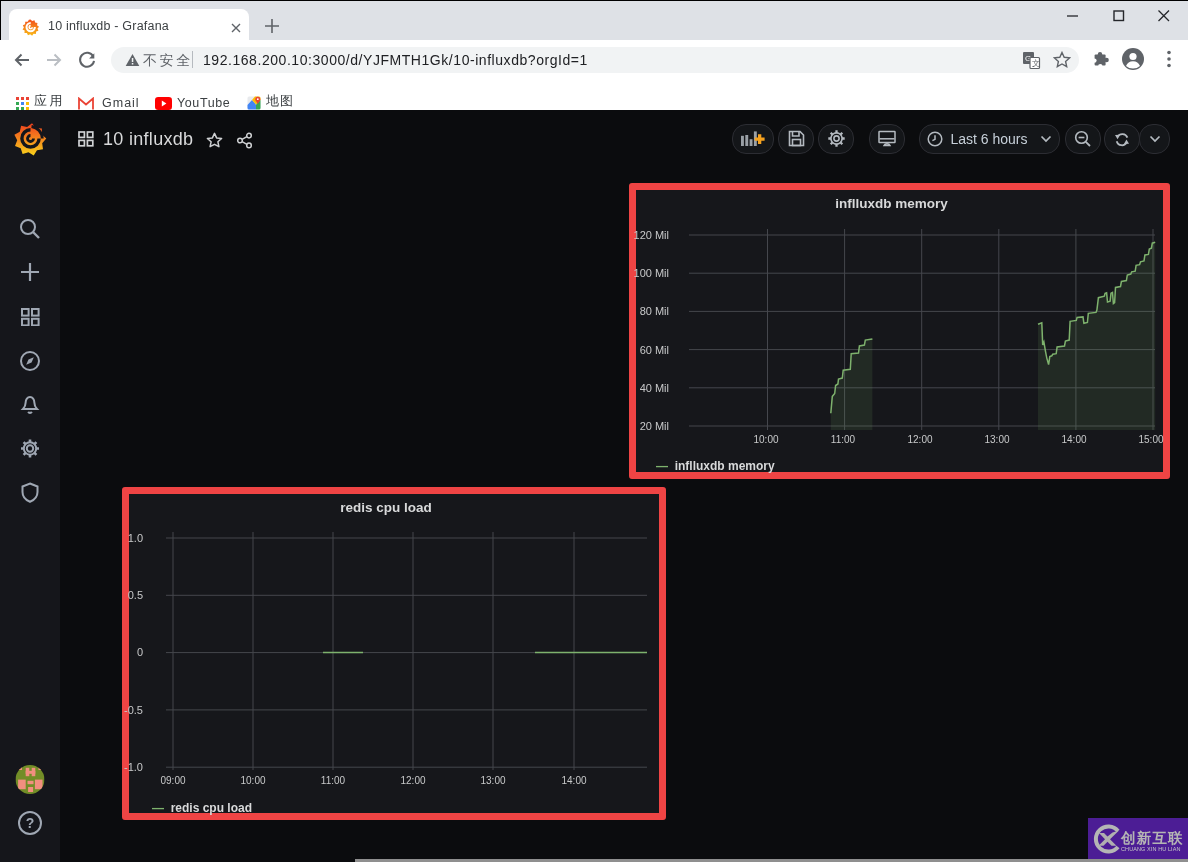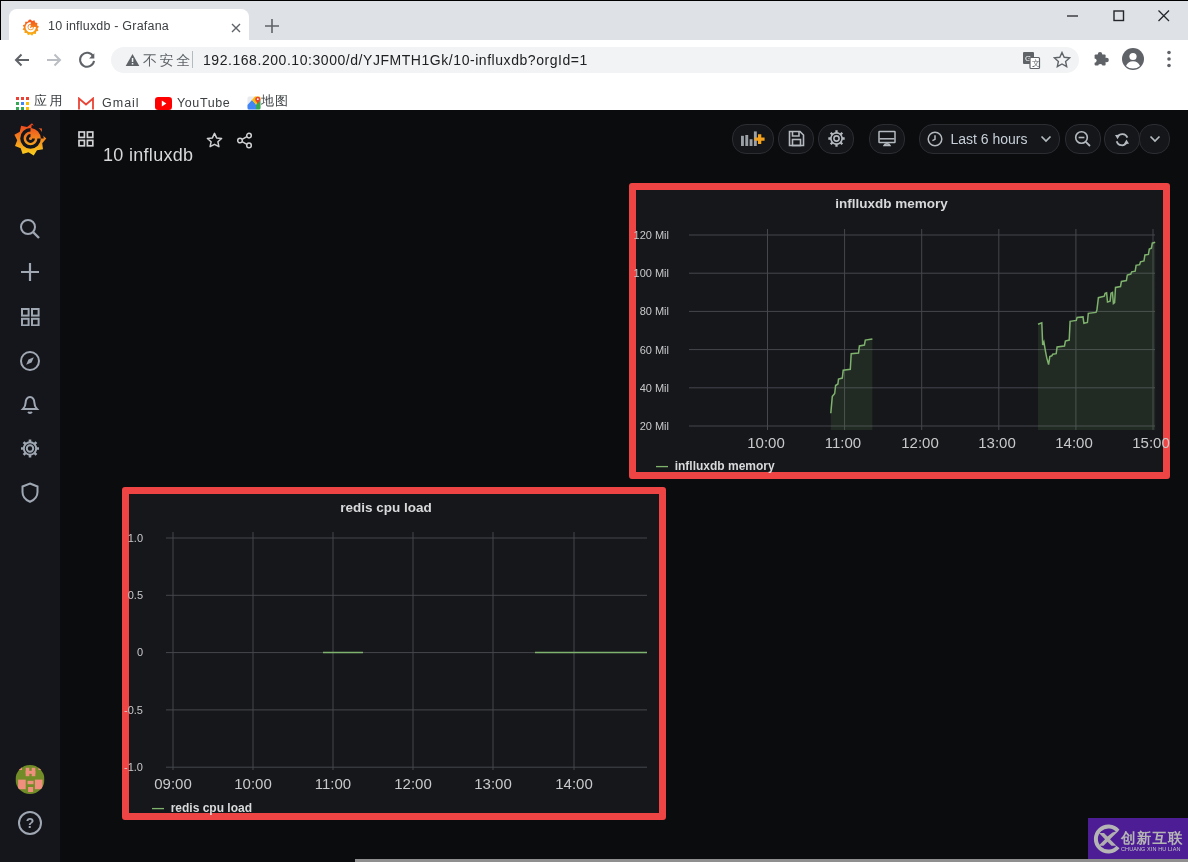--- a/index.html
+++ b/index.html
@@ -23,28 +23,28 @@
 
 #bookmarks { position:absolute; left:0; top:78px; width:1188px; height:32px; background:#fff; }
 .bm { position:absolute; top:0; height:32px; display:flex; align-items:flex-end; font-size:12.5px; color:#3c4043; }
 
 
 #app { position:absolute; left:0; top:110px; width:1188px; height:752px; background:#0b0c0e; }
 #sidebar { position:absolute; left:0; top:0; width:60px; height:752px; background:#15161b; }
 .sideicon { position:absolute; left:0; width:60px; display:flex; justify-content:center; }
 
 #navbar { position:absolute; left:60px; top:0; width:1128px; height:55px; }
-#dashtitle { position:absolute; left:43px; top:19px; font-size:18px; font-weight:500; color:#d8d9da; letter-spacing:0.3px;margin-top:16px; }
+#dashtitle { position:absolute; left:43px; top:19px; font-size:18px; font-weight:500; color:#d8d9da; letter-spacing:0.3px; }
 .navbtn { position:absolute; top:13.5px; height:30px; background:#141619; border:1px solid #2c2d33; border-radius:14px; display:flex; align-items:center; justify-content:center; }
 
 
 .panel { position:absolute; background:#16171b; border:7px solid #ef4444; border-radius:3px; }
 .ptitle { position:absolute; left:0; right:16px; top:6px; text-align:center; font-size:13.5px; font-weight:bold; color:#d8d9da; }
 .ylab { position:absolute; font-size:11px; color:#c8c9ca; text-align:right; }
-.xlab { position:absolute; font-size:15px; color:#c8c9ca; text-align:center; }
+.xlab { position:absolute; font-size:10px; color:#c8c9ca; text-align:center; }
 .legend { position:absolute; font-size:12px; color:#d8d9da;font-weight:bold; }
 
 #watermark { position:absolute; left:1088px; top:818px; width:100px; height:44px; background:#4c1d95; }
 #taskline { position:absolute; left:355px; top:859px; width:833px; height:3px; background:#8f8f8f; z-index:9; }
 </style>
 </head>
 <body>
 <div id="stage">
 
   <div id="tabstrip">
@@ -159,21 +159,21 @@
     <div class="bm" style="left:247px">
       <svg width="14" height="14" viewBox="0 0 14 14">
           <rect x="0.5" y="0.5" width="13" height="13" rx="1.5" fill="#e8eaed"></rect>
           <path d="M0.5 9 L5 4 L9 8.5 L9 13.5 L2 13.5 Q0.5 13.5 0.5 12 Z" fill="#4285f4"></path>
           <path d="M5 4 L9 8.5 L13.5 4 L13.5 2 Q13.5 0.5 12 0.5 L8 0.5 Z" fill="#fbbc05"></path>
           <path d="M9 8.5 L9 13.5 L12 13.5 Q13.5 13.5 13.5 12 L13.5 4 Z" fill="#34a853"></path>
           <circle cx="10.8" cy="3.2" r="2.5" fill="#ea4335"></circle>
           <circle cx="10.8" cy="3.2" r="0.9" fill="#fff"></circle>
           <path d="M10.8 8.2 L8.9 4.6 h3.8 Z" fill="#ea4335"></path>
         </svg>
-      <span style="font-size:13px;letter-spacing:1px">地图</span>
+      <span style="margin-left:5px;font-size:13px;letter-spacing:1px">地图</span>
     </div>
   </div>
 
   <div id="app">
     <div id="sidebar">
 
       <svg class="sideicon" style="top:12px" width="34" height="34" viewBox="0 0 34 34">
         <defs>
             <linearGradient id="glogo" x1="0" y1="0" x2="0" y2="1">
               <stop offset="0" stop-color="#ee3f1f"></stop>

